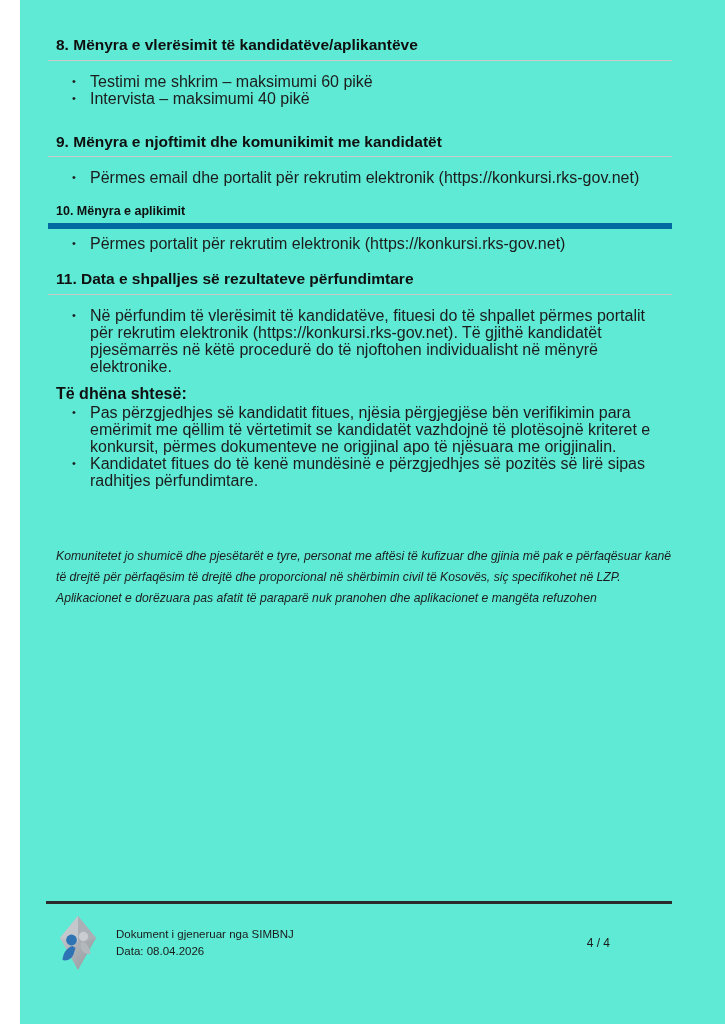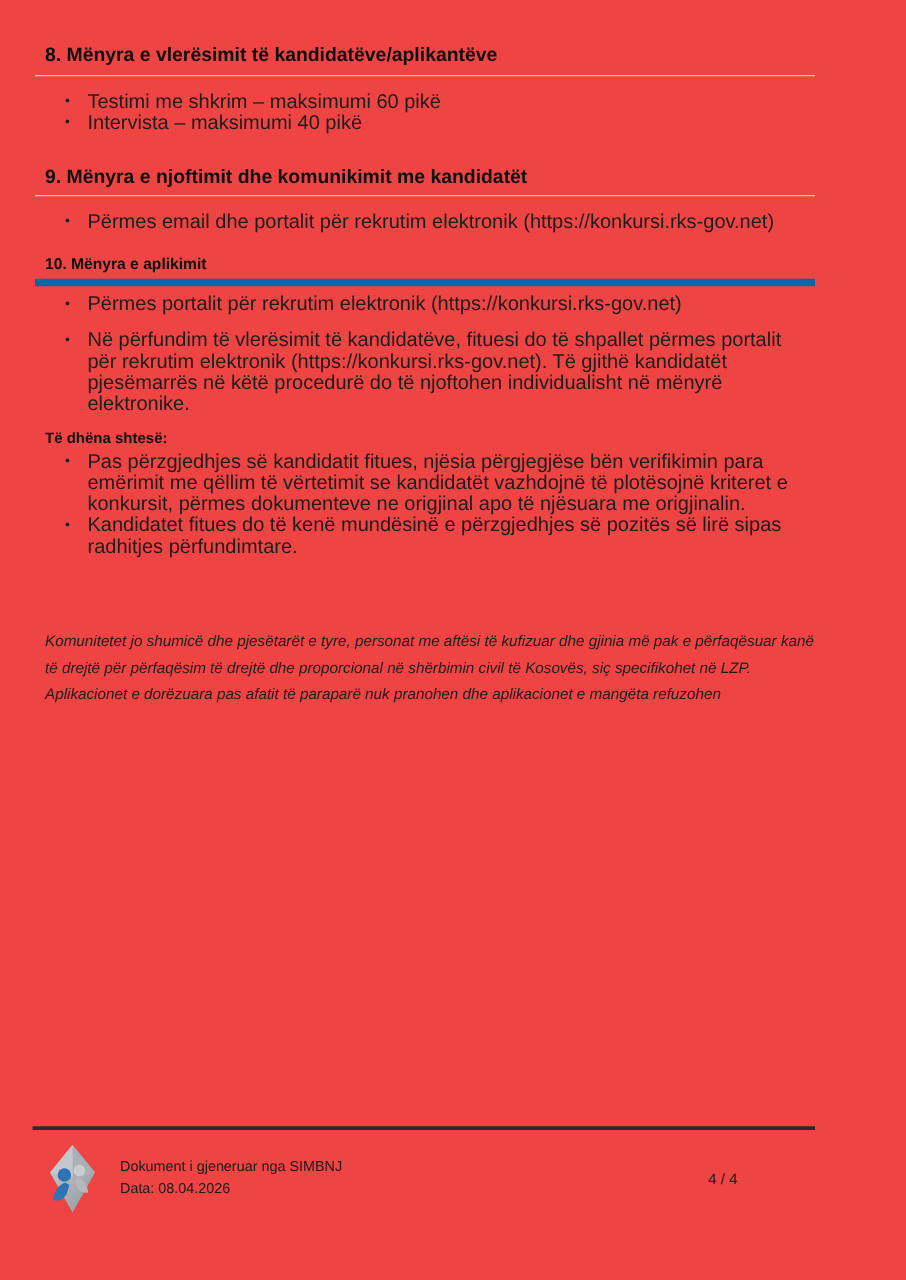--- a/index.html
+++ b/index.html
@@ -4,21 +4,21 @@
 <style>
   * { margin: 0; padding: 0; box-sizing: border-box; }
   html, body { background: #ffffff; }
   body {
     width: 725px; height: 1024px;
     font-family: "Liberation Sans", sans-serif;
     color: #1a1a1a;
     position: relative;
     overflow: hidden;
   }
-  .page { position: absolute; inset: 0; background: #ef4444; }
+  .page { position: absolute; inset: 0; background: #5eead4; margin-left: 20px; }
   .content {
     position: absolute;
     left: 28px; top: 0;
     width: 624px;
   }
   h2.sec {
     font-size: 15.5px;
     font-weight: 700;
     color: #0f0f0f;
     line-height: 1.2;
@@ -50,21 +50,21 @@
     content: "•";
     position: absolute;
     left: 16px;
     top: 0;
     font-size: 11px;
     line-height: 17px;
     color: #1c1c1c;
   }
   .additional-label {
     margin: 11px 0 0 8px;
-    font-size: 12px;
+    font-size: 16px;
     font-weight: 700;
     line-height: 15px;
     color: #0f0f0f;
   }
   ul.bullets.additional { margin-top: 3px; }
   .closing {
     margin: 57px 0 0 8px;
     font-size: 12.2px;
     line-height: 21px;
     color: #1c1c1c;
@@ -114,20 +114,21 @@
     <h2 class="sec mt-h9">9. Mënyra e njoftimit dhe komunikimit me kandidatët</h2>
     <ul class="bullets">
       <li><span>Përmes email dhe portalit për rekrutim elektronik (https://konkursi.rks-gov.net)</span></li>
     </ul>
 
     <h3 class="sec mt-h10">10. Mënyra e aplikimit</h3>
     <ul class="bullets tight">
       <li><span>Përmes portalit për rekrutim elektronik (https://konkursi.rks-gov.net)</span></li>
     </ul>
 
+    <h2 class="sec mt-h11">11. Data e shpalljes së rezultateve përfundimtare</h2>
     <ul class="bullets">
       <li><span>Në përfundim të vlerësimit të kandidatëve, fituesi do të shpallet përmes portalit për rekrutim elektronik (https://konkursi.rks-gov.net). Të gjithë kandidatët pjesëmarrës në këtë procedurë do të njoftohen individualisht në mënyrë elektronike.</span></li>
     </ul>
 
     <div class="additional-label">Të dhëna shtesë:</div>
     <ul class="bullets additional">
       <li><span>Pas përzgjedhjes së kandidatit fitues, njësia përgjegjëse bën verifikimin para emërimit me qëllim të vërtetimit se kandidatët vazhdojnë të plotësojnë kriteret e konkursit, përmes dokumenteve ne origjinal apo të njësuara me origjinalin.</span></li>
       <li><span>Kandidatet fitues do të kenë mundësinë e përzgjedhjes së pozitës së lirë sipas radhitjes përfundimtare.</span></li>
     </ul>
 

